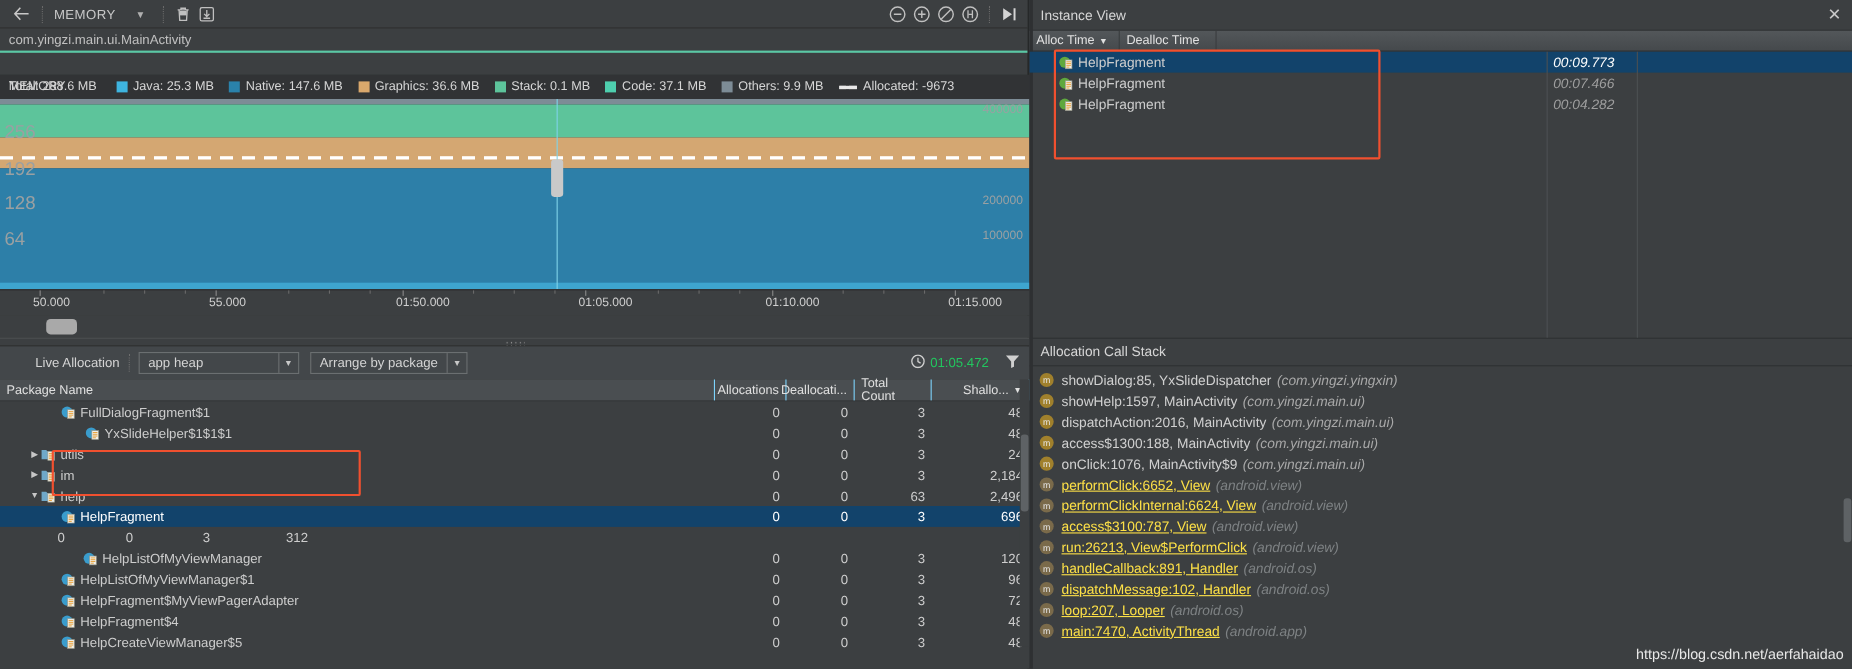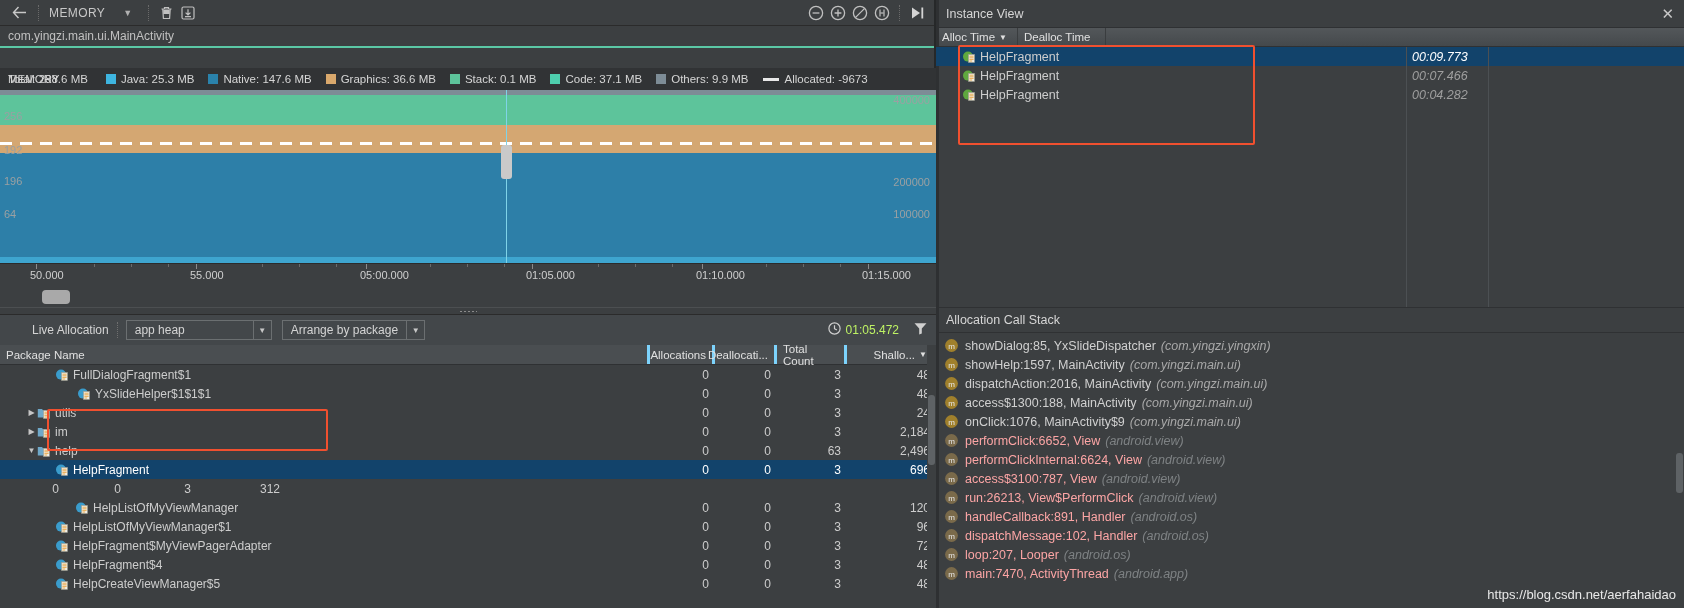--- a/index.html
+++ b/index.html
@@ -47,21 +47,21 @@
   .lg-total { position: relative; margin-left: 8px; margin-right: 18px; white-space: nowrap; }
   .lg-total .t1 { position: absolute; left: 0; top: 0; }
   .lg-total .t2 { position: relative; }
   .lg-dash { display: inline-block; width: 16px; height: 3px; background: #e8e8e8; margin-right: 6px;
              background-image: linear-gradient(to right,#e8e8e8 0 6px,transparent 6px 9px,#e8e8e8 9px 16px); }
 
   
   .chart-wrap { position: absolute; top: 68px; left: 0; width: 936px; height: 195px; background: #313335; overflow: hidden; }
   .chart-plot { position: absolute; top: 22px; left: 0; width: 936px; height: 173px; background: #3a3c3e; }
   .band { position: absolute; left: 0; width: 936px; }
-  .axis-l { position: absolute; left: 4px; font-size: 11px; color: #9aa0a2; }
+  .axis-l { position: absolute; left: 4px; font-size: 17px; color: #9aa0a2; }
   .axis-r { position: absolute; right: 6px; font-size: 11px; color: #9aa0a2; text-align: right; }
   .dashline { position: absolute; left: 0; width: 936px; height: 3px;
     background-image: linear-gradient(to right,#ffffff 0 12px,transparent 12px 20px);
     background-size: 20px 3px; }
   .top-mb { position: absolute; top: 4px; left: 4px; font-size: 11px; color: #9aa0a2; }
   .playhead { position: absolute; top: 0; width: 1px; height: 100%; background: #7fd3e8; }
   .scrubber { position: absolute; width: 11px; height: 34px; background: #c9c9c9; border-radius: 3px; }
 
   
   .ruler { position: absolute; top: 263px; left: 0; width: 936px; height: 24px; background: #3c3f41; border-top: 1px solid #2b2b2b; }
@@ -77,26 +77,26 @@
           background-image: radial-gradient(circle, #8b8b8b 0.7px, transparent 0.9px); background-size: 4px 3px; }
 
   
   .la-bar { position: absolute; top: 315px; left: 0; width: 936px; height: 30px; background: #43474a; display: flex; align-items: center; padding: 0 8px; }
   .la-title { font-size: 12px; color: #d4d4d4; margin-right: 8px; margin-left: 24px; }
   .vdot { width: 1px; height: 16px; border-left: 1px dotted #6f6f6f; margin-right: 8px; }
   .combo { height: 20px; display: flex; align-items: stretch; border: 1px solid #6b6f71; background: #43474a; margin-right: 10px; }
   .combo .val { padding: 0 8px; display: flex; align-items: center; font-size: 12px; color: #d4d4d4; white-space: nowrap; }
   .combo .arw { width: 18px; border-left: 1px solid #6b6f71; display: flex; align-items: center; justify-content: center; font-size: 8px; color: #c8c8c8; }
   .la-right { margin-left: auto; display: flex; align-items: center; gap: 8px; }
-  .clock { font-size: 12px; color: #bef264; display: flex; align-items: center; gap: 5px; }
+  .clock { font-size: 12px; color: #22c55e; display: flex; align-items: center; gap: 5px; }
 
   
   .tbl { position: absolute; top: 345px; left: 0; width: 936px; height: 263px; background: #3c3f41; }
   .thead { display: flex; height: 20px; background: #4a4e51; border-bottom: 1px solid #2f3133; font-size: 11.5px; color: #e0e0e0; }
-  .th { display: flex; align-items: center; padding: 0 6px; border-right: 3px solid #7dd3fc; }
+  .th { display: flex; align-items: center; padding: 0 6px; border-right: 1px solid #7dd3fc; }
   .th.num { justify-content: flex-end; }
   .c-name { width: 650px; }
   .c-alloc { width: 65px; }
   .c-deal { width: 62px; }
   .c-total { width: 70px; }
   .c-shal { width: 89px; }
   .tbody { position: relative; height: 243px; overflow: hidden; }
   .row { display: flex; height: 19px; font-size: 12px; color: #cdcdcd; align-items: center; }
   .row.sel { background: #12436b; color: #ffffff; }
   .cell { padding: 0 6px; display: flex; align-items: center; height: 19px; }
@@ -126,21 +126,21 @@
   .iv-time { font-style: italic; color: #9f9f9f; }
   .iv-row.sel .iv-time { color: #ffffff; }
   .iv-vline { position: absolute; top: 0; width: 1px; height: 260px; background: #4c5053; }
 
   .acs-head { height: 26px; display: flex; align-items: center; padding: 0 10px; font-size: 12.5px; color: #d6d6d6;
               background: #3c3f41; border-top: 1px solid #2f3133; border-bottom: 1px solid #2f3133; }
   .acs-body { position: relative; height: 290px; padding-top: 3px; overflow: hidden; }
   .acs-row { display: flex; align-items: center; height: 19px; padding-left: 8px; font-size: 12.5px; white-space: nowrap; }
   .acs-m { width: 15px; height: 15px; margin-right: 6px; flex: none; }
   .acs-sig { color: #d0d0d0; }
-  .acs-sig.dim { color: #fca5a5; }
+  .acs-sig.dim { color: #fde047; text-decoration: underline; }
   .acs-pkg { color: #a8a8a8; font-style: italic; margin-left: 5px; }
   .acs-pkg.dim { color: #7e8284; }
   .acs-sbar { position: absolute; right: 0; top: 0; width: 9px; height: 290px; }
   .acs-sthumb { position: absolute; right: 1px; top: 120px; width: 7px; height: 40px; background: #5e6265; border-radius: 3px; }
 
   .watermark { position: absolute; right: 8px; bottom: 6px; font-size: 13px; color: #e8e8e8; z-index: 30; }
   .rpanel-split { position: absolute; left: 0; top: 0; width: 3px; height: 608px; background: #2e3032; }
 </style>
 </head>
 <body>
@@ -216,21 +216,21 @@
         <div class="band" style="top:5px;  height:30px; background:#5dc49b;"></div>
         <div class="band" style="top:35px;height:28px; background:#d4a772;"></div>
         <div class="band" style="top:63px; height:112px;background:#2d7fa8;"></div>
         <div class="band" style="top:167px; height:28px; background:#3ea5cf;"></div>
         <div class="dashline" style="top:52px;"></div>
 
         <div class="top-mb" style="top:-18px;">320 MB</div>
 
         <div class="axis-l" style="top:20px;">256</div>
         <div class="axis-l" style="top:54px;">192</div>
-        <div class="axis-l" style="top:85px;">196</div>
+        <div class="axis-l" style="top:85px;">128</div>
         <div class="axis-l" style="top:118px;">64</div>
 
         <div class="axis-r" style="top:4px;">400000</div>
         <div class="axis-r" style="top:86px;">200000</div>
         <div class="axis-r" style="top:118px;">100000</div>
 
         <div class="playhead" style="left:506px;"></div>
         <div class="scrubber" style="left:501px; top:55px;"></div>
       </div>
     </div>
@@ -240,21 +240,21 @@
       <span class="rlabel" style="left:30px;">50.000</span>
       <span class="rtick minor" style="left:94px;"></span>
       <span class="rtick minor" style="left:131px;"></span>
       <span class="rtick minor" style="left:168px;"></span>
       <span class="rtick" style="left:196px;"></span>
       <span class="rlabel" style="left:190px;">55.000</span>
       <span class="rtick minor" style="left:262px;"></span>
       <span class="rtick minor" style="left:299px;"></span>
       <span class="rtick minor" style="left:336px;"></span>
       <span class="rtick" style="left:366px;"></span>
-      <span class="rlabel" style="left:360px;">05:00.000</span>
+      <span class="rlabel" style="left:360px;">01:50.000</span>
       <span class="rtick minor" style="left:430px;"></span>
       <span class="rtick minor" style="left:467px;"></span>
       <span class="rtick minor" style="left:504px;"></span>
       <span class="rtick" style="left:532px;"></span>
       <span class="rlabel" style="left:526px;">01:05.000</span>
       <span class="rtick minor" style="left:598px;"></span>
       <span class="rtick minor" style="left:635px;"></span>
       <span class="rtick minor" style="left:672px;"></span>
       <span class="rtick" style="left:702px;"></span>
       <span class="rlabel" style="left:696px;">01:10.000</span>

